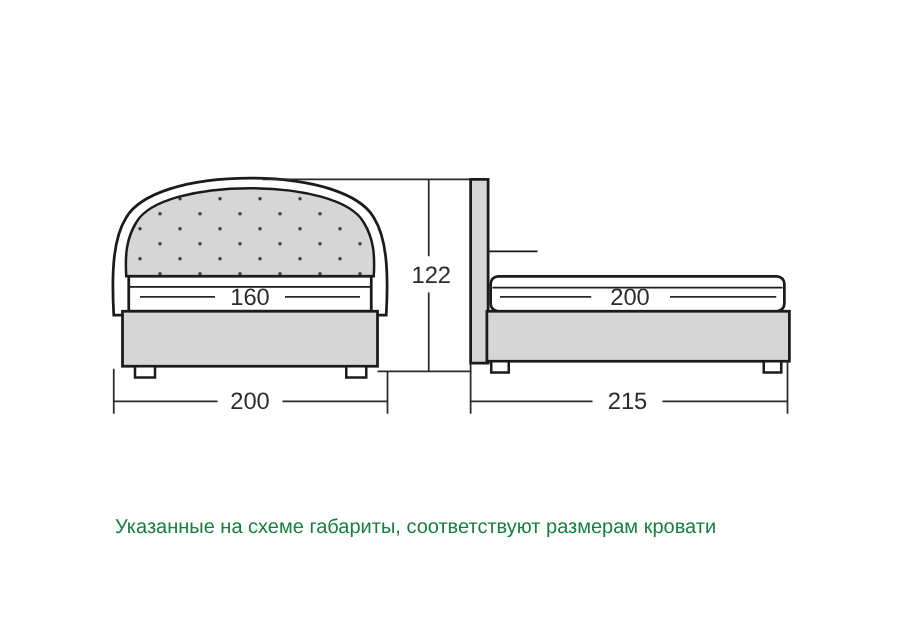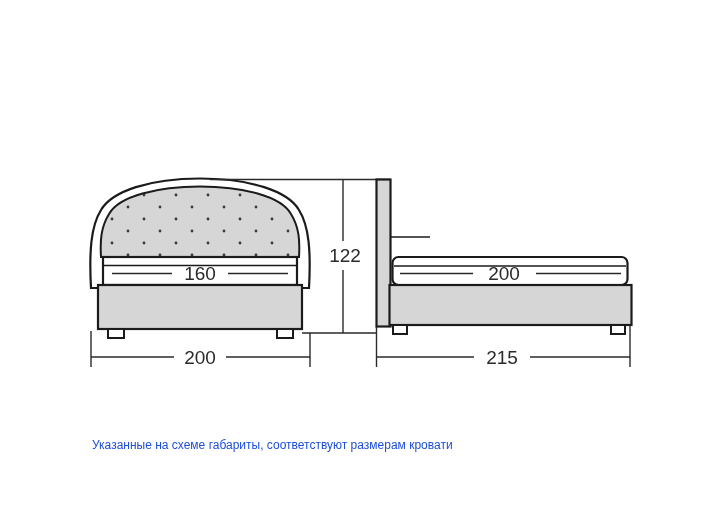--- a/index.html
+++ b/index.html
@@ -1,22 +1,22 @@
 <!DOCTYPE html>
 <html><head>
 <meta charset="utf-8">
 <style>
   html,body{margin:0;padding:0;background:#ffffff;}
   .canvas{position:relative;width:720px;height:430px;background:#ffffff;overflow:hidden;
-          font-family:"Liberation Sans","DejaVu Sans",sans-serif;margin-top:36px;}
+          font-family:"Liberation Sans","DejaVu Sans",sans-serif;}
   svg.diagram{position:absolute;left:0;top:0;}
   .dim-label{font-family:"Liberation Sans","DejaVu Sans",sans-serif;font-size:19px;
              fill:#2b2b2b;text-anchor:middle;}
-  .caption{position:absolute;left:92px;top:398px;width:560px;
-           font-size:12px;line-height:22px;color:#1d4ed8;}
+  .caption{position:absolute;left:92px;top:411px;width:560px;
+           font-size:16px;line-height:22px;color:#15803d;}
   .watermark{position:absolute;left:631px;top:467px;display:flex;align-items:center;
              gap:2px;color:#f1f1f1;}
   .watermark-text{font-size:26px;font-weight:bold;letter-spacing:0.5px;color:#f1f1f1;}
 </style>
 </head>
 <body>
 
 <div class="canvas">
 
   <svg class="diagram" width="720" height="509" viewBox="0 0 720 509">

